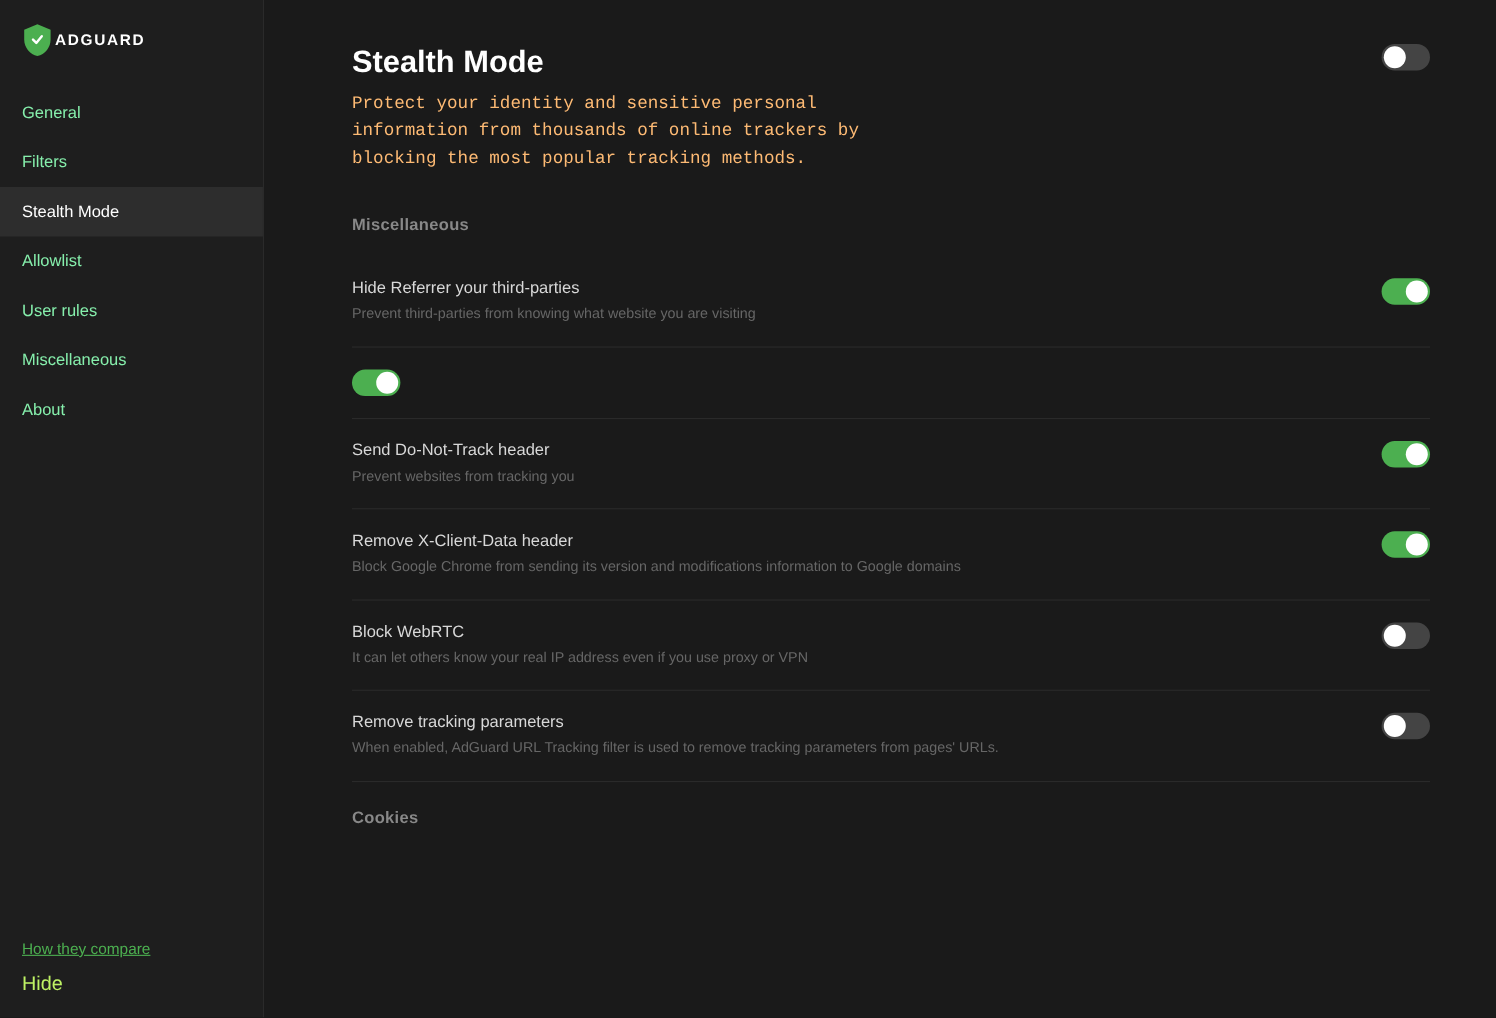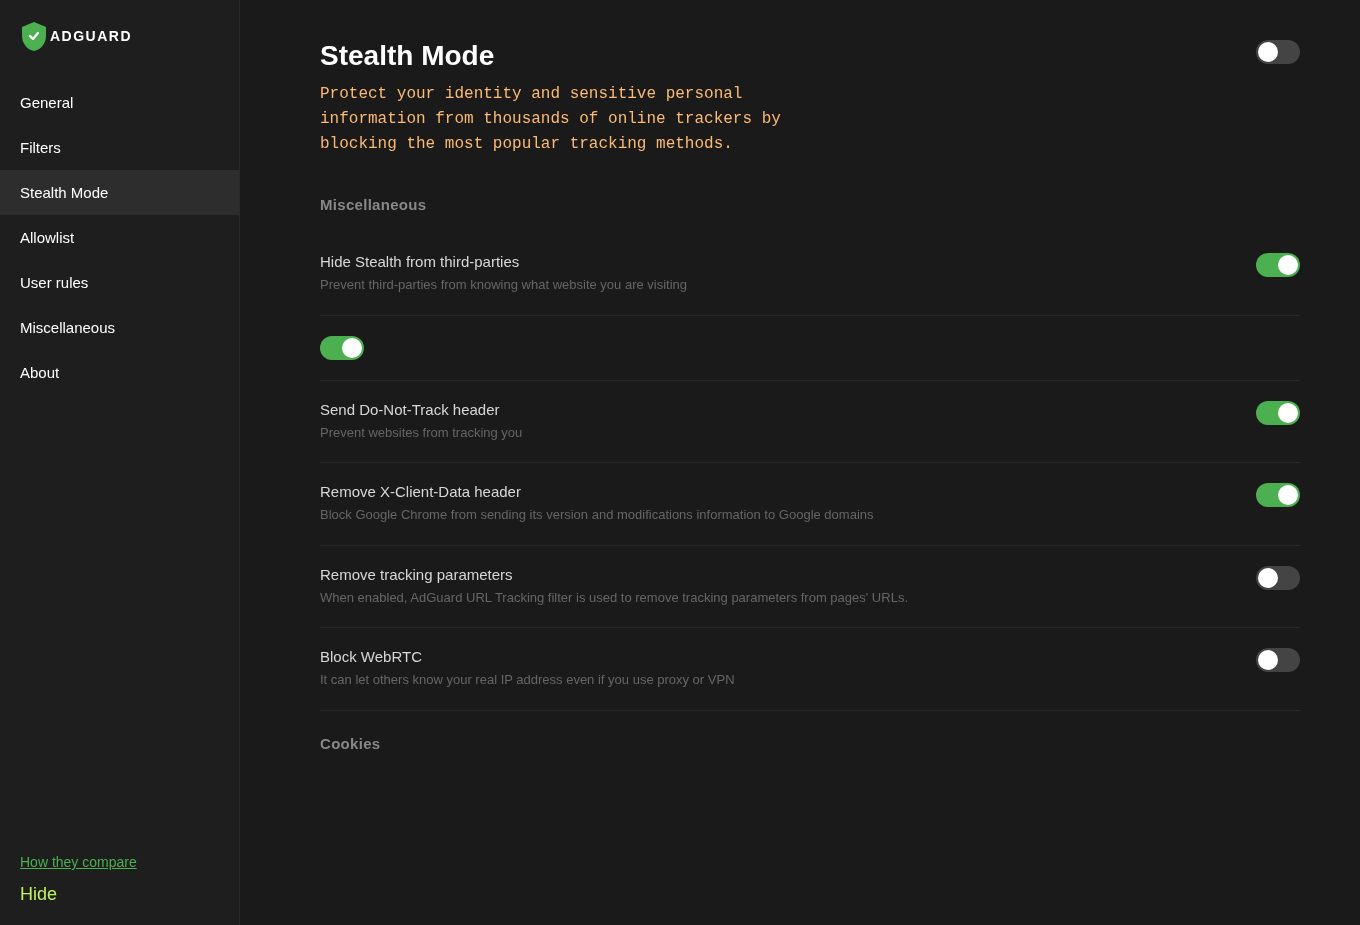--- a/index.html
+++ b/index.html
@@ -40,21 +40,21 @@
       color: #ffffff;
     }
     .sidebar-nav {
       display: flex;
       flex-direction: column;
       flex: 1;
     }
     .nav-item {
       padding: 14px 20px;
       font-size: 15px;
-      color: #ffffff;
+      color: #86efac;
       cursor: pointer;
       border-radius: 0;
       transition: background 0.15s;
     }
     .nav-item.active {
       background: #2d2d2d;
       color: #ffffff;
       font-weight: 500;
     }
     .sidebar-section-bottom {
@@ -215,21 +215,21 @@
       <div class="toggle-track"></div>
       <div class="toggle-thumb off"></div>
     </div>
   </div>
 
   <div>
     <div class="section-label">Miscellaneous</div>
 
     <div class="setting-row">
       <div class="setting-info">
-        <div class="setting-name">Hide Stealth from third-parties</div>
+        <div class="setting-name">Hide Referrer your third-parties</div>
         <div class="setting-desc">Prevent third-parties from knowing what website you are visiting</div>
       </div>
       <div class="toggle">
         <div class="toggle-track on"></div>
         <div class="toggle-thumb on"></div>
       </div>
     </div>
 
     <div class="setting-row">
       <div class="toggle">
@@ -255,37 +255,37 @@
         <div class="setting-desc">Block Google Chrome from sending its version and modifications information to Google domains</div>
       </div>
       <div class="toggle">
         <div class="toggle-track on"></div>
         <div class="toggle-thumb on"></div>
       </div>
     </div>
 
     <div class="setting-row">
       <div class="setting-info">
+        <div class="setting-name">Block WebRTC</div>
+        <div class="setting-desc">It can let others know your real IP address even if you use proxy or VPN</div>
+      </div>
+      <div class="toggle">
+        <div class="toggle-track"></div>
+        <div class="toggle-thumb off"></div>
+      </div>
+    </div>
+
+    <div class="setting-row">
+      <div class="setting-info">
         <div class="setting-name">Remove tracking parameters</div>
         <div class="setting-desc">When enabled, AdGuard URL Tracking filter is used to remove tracking parameters from pages' URLs.</div>
       </div>
       <div class="toggle">
         <div class="toggle-track"></div>
         <div class="toggle-thumb off"></div>
       </div>
     </div>
-
-    <div class="setting-row">
-      <div class="setting-info">
-        <div class="setting-name">Block WebRTC</div>
-        <div class="setting-desc">It can let others know your real IP address even if you use proxy or VPN</div>
-      </div>
-      <div class="toggle">
-        <div class="toggle-track"></div>
-        <div class="toggle-thumb off"></div>
-      </div>
-    </div>
   </div>
 
   <div class="cookies-section">
     <div class="section-label">Cookies</div>
   </div>
 </main>
 
 </body></html>

